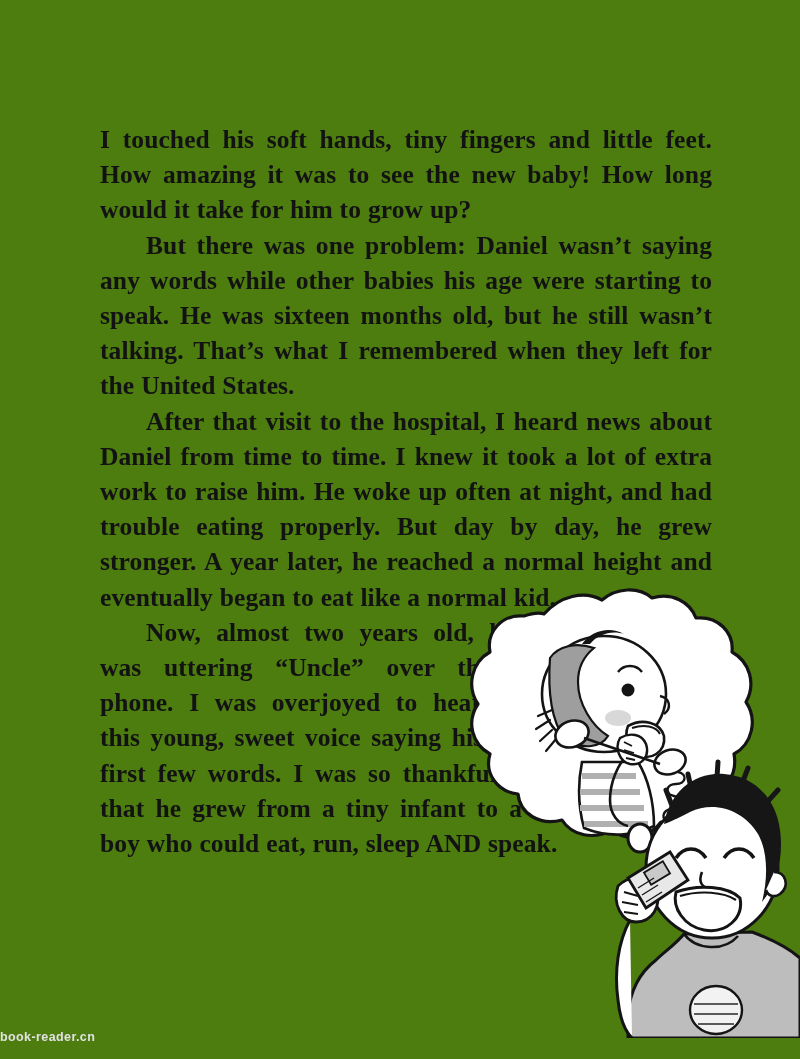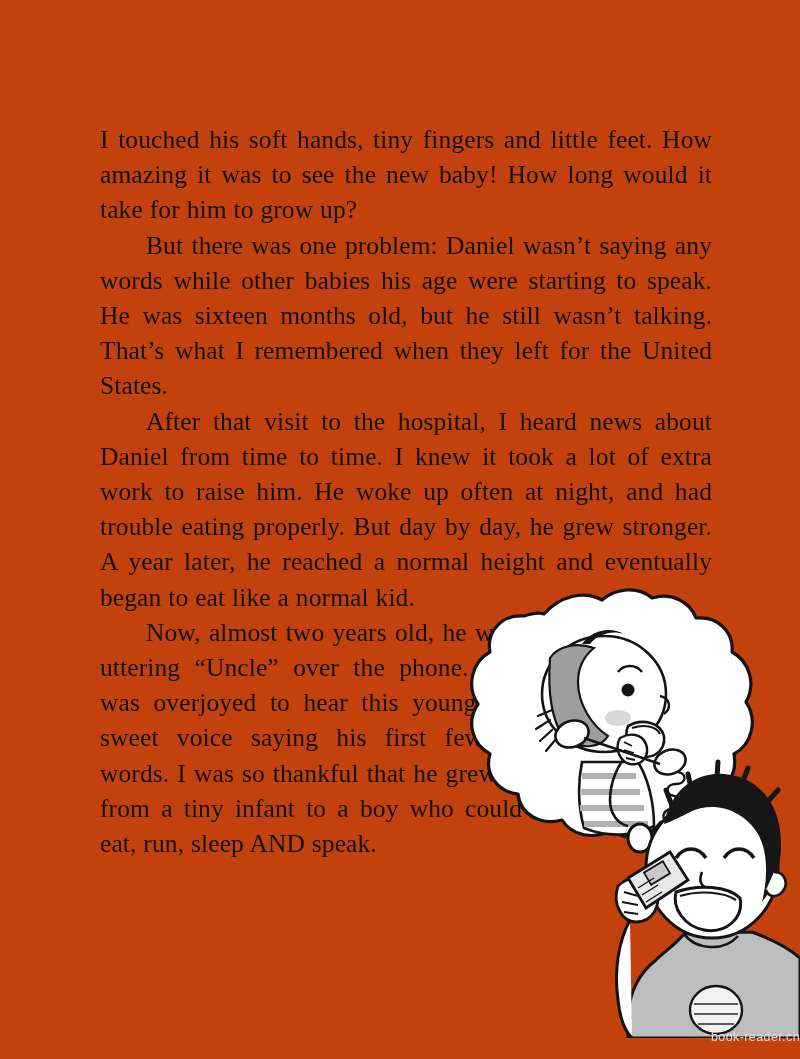--- a/index.html
+++ b/index.html
@@ -8,22 +8,23 @@
     padding: 0;
     background: #ffffff;
   }
   body {
     font-family: "Liberation Serif", "DejaVu Serif", serif;
   }
   #page {
     position: relative;
     width: 800px;
     height: 1059px;
-    background: #c2410c;
+    background: #4d7c0f;
     overflow: hidden;
+    font-weight: bold;
   }
   #text-column {
     position: absolute;
     left: 100px;
     top: 122px;
     width: 612px;
   }
   p.body-para {
     margin: 0;
     font-size: 25.5px;
@@ -55,21 +56,21 @@
     top: 586px;
     width: 368px;
     height: 452px;
     pointer-events: none;
   }
   #watermark {
     position: absolute;
     left: 0;
     top: 1030px;
     width: 800px;
-    text-align: right;
+    text-align: left;
     font-family: "Liberation Sans", "DejaVu Sans", sans-serif;
     font-size: 12.5px;
     letter-spacing: 0.4px;
     color: #e2e2e2;
     user-select: none;
   }
 </style>
 </head>
 <body>
 

